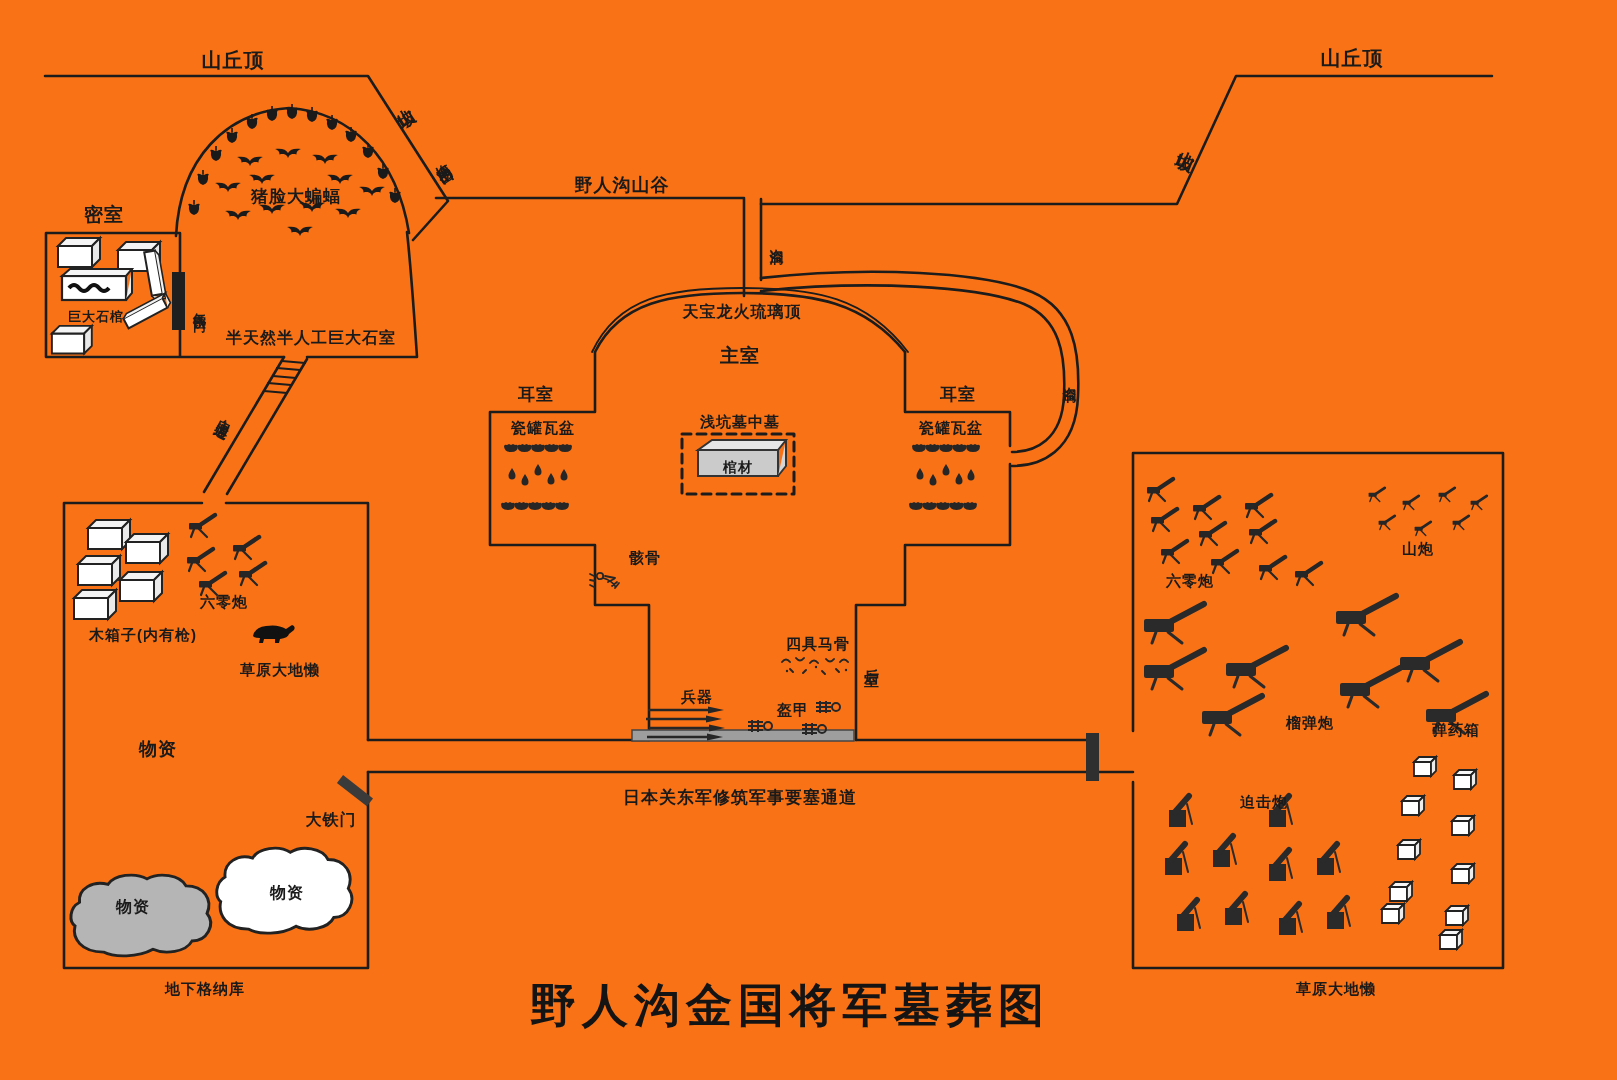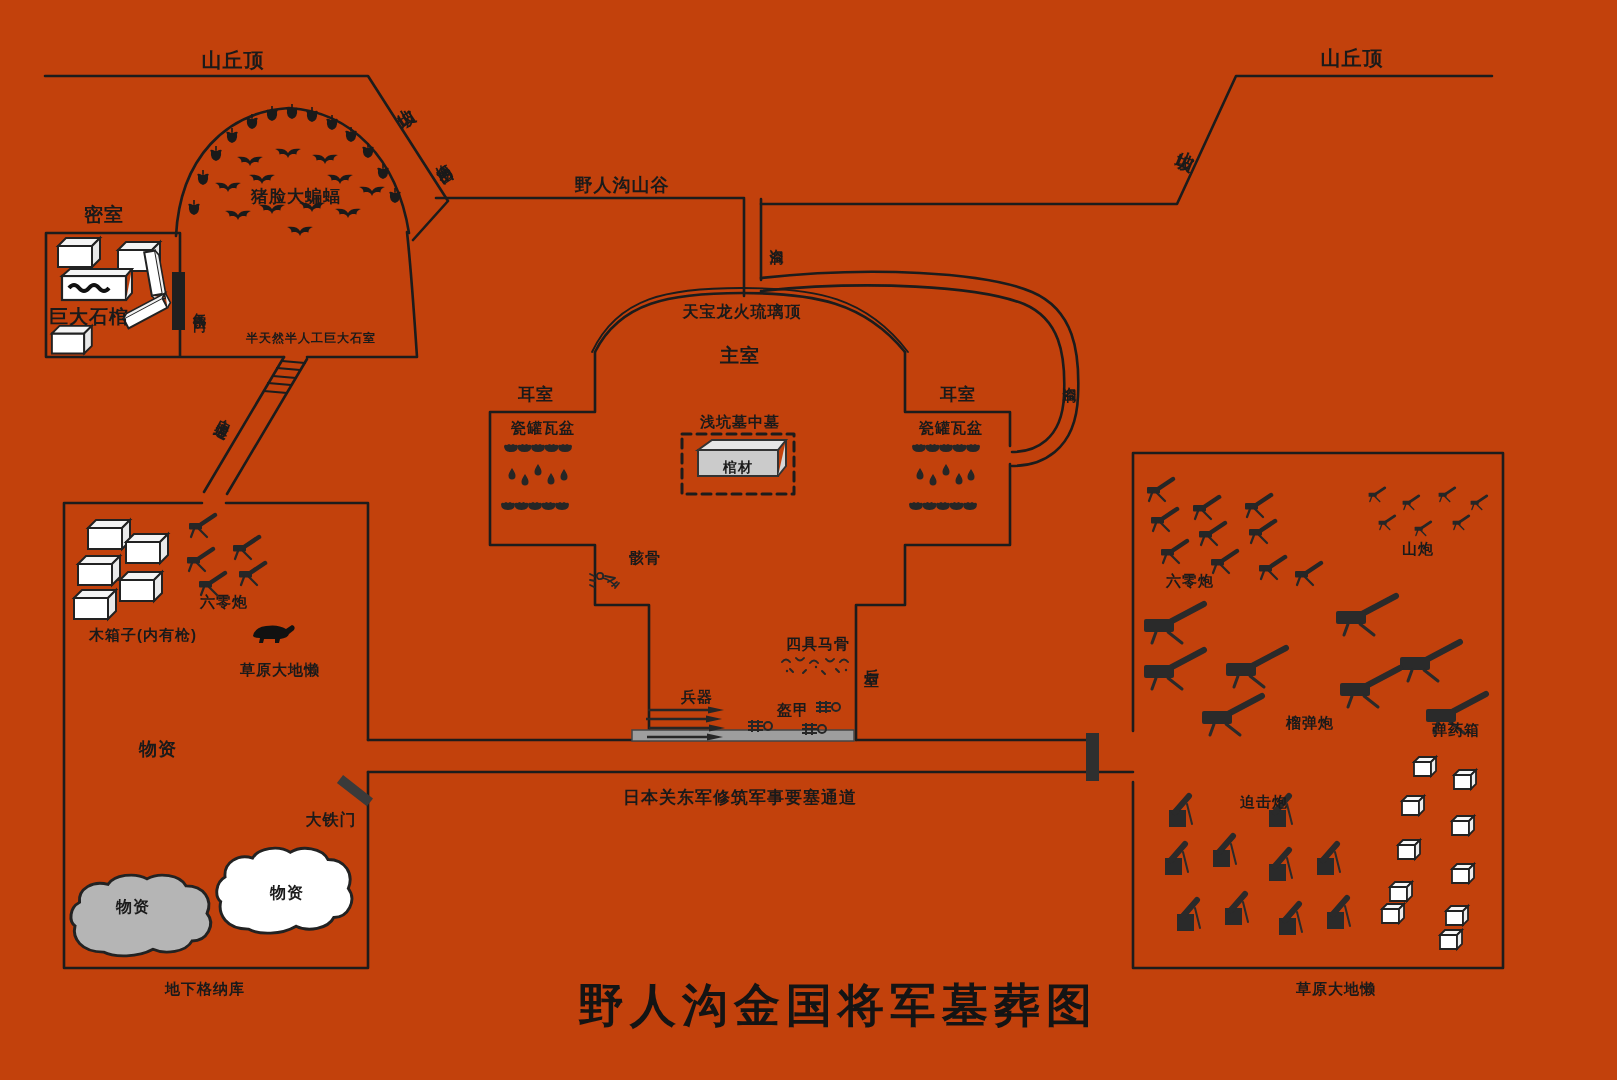--- a/index.html
+++ b/index.html
@@ -1,24 +1,24 @@
 <!DOCTYPE html>
 <html><head>
 <meta charset="utf-8">
 <style>
   html,body{margin:0;padding:0;background:#e8e8e8;}
-  #stage{position:relative;width:1617px;height:1080px;background:#c2410c;overflow:hidden;
+  #stage{position:relative;width:1617px;height:1080px;background:#f97316;overflow:hidden;
          font-family:"Liberation Sans",sans-serif;}
   #linework{position:absolute;left:0;top:0;}
   .lbl{position:absolute;transform:translate(-50%,-50%);font-weight:700;color:#1a1a1a;
        white-space:nowrap;letter-spacing:1px;}
   .v{writing-mode:vertical-rl;text-orientation:upright;letter-spacing:2px;}
   .title{position:absolute;transform:translate(-50%,-50%);
          font-family:"Liberation Serif",serif;font-weight:900;font-size:46px;
-         letter-spacing:6px;color:#141414;white-space:nowrap;margin-left:48px;}
+         letter-spacing:6px;color:#141414;white-space:nowrap;}
 </style>
 </head>
 <body>
 
 <div id="stage">
 
 <svg id="linework" width="1617" height="1080" viewBox="0 0 1617 1080">
   <defs>
     <g id="s-fbat">
           <path d="M0,1 C-2,-2.5 -6,-4 -13,-3 C-9,-1.5 -8.5,0.5 -8.5,2.5 C-5,1.5 -3,2 -1,4 L0,6 L1,4 C3,2 5,1.5 8.5,2.5 C8.5,0.5 9,-1.5 13,-3 C6,-4 2,-2.5 0,1 Z" fill="#1a1a1a"></path>
@@ -288,23 +288,23 @@
         <use href="#s-abox" transform="translate(1380,902)"></use>
         <use href="#s-abox" transform="translate(1438,928)"></use>
       </g>
 </svg>
 
 <div class="lbl" style="left:233px;top:60px;font-size:20px">山丘顶</div>
 <div class="lbl v" style="left:394px;top:100px;font-size:17px;transform:translate(-50%,-50%) rotate(-33deg)">山坡</div>
 <div class="lbl v" style="left:436px;top:160px;font-size:14px;transform:translate(-50%,-50%) rotate(-33deg)">炸塌的出口</div>
 <div class="lbl" style="left:296px;top:196px;font-size:17px">猪脸大蝙蝠</div>
 <div class="lbl" style="left:104px;top:215px;font-size:19px">密室</div>
-<div class="lbl" style="left:89px;top:317px;font-size:19px">巨大石棺</div>
+<div class="lbl" style="left:96px;top:317px;font-size:13px">巨大石棺</div>
 <div class="lbl v" style="left:199px;top:306px;font-size:13px">气密铁门</div>
-<div class="lbl" style="left:311px;top:338px;font-size:12px">半天然半人工巨大石室</div>
+<div class="lbl" style="left:311px;top:338px;font-size:16px">半天然半人工巨大石室</div>
 <div class="lbl v" style="left:231px;top:414px;font-size:14px;transform:translate(-50%,-50%) rotate(27deg)">向上通道</div>
 <div class="lbl" style="left:622px;top:185px;font-size:18px">野人沟山谷</div>
 <div class="lbl v" style="left:777px;top:240px;font-size:14px">盗洞</div>
 <div class="lbl v" style="left:1070px;top:378px;font-size:14px">盗洞</div>
 <div class="lbl v" style="left:1194px;top:140px;font-size:18px;transform:translate(-50%,-50%) rotate(22deg)">山坡</div>
 <div class="lbl" style="left:1352px;top:58px;font-size:20px">山丘顶</div>
 
 <div class="lbl" style="left:742px;top:312px;font-size:16px">天宝龙火琉璃顶</div>
 <div class="lbl" style="left:740px;top:356px;font-size:19px">主室</div>
 <div class="lbl" style="left:536px;top:394px;font-size:17px">耳室</div>

